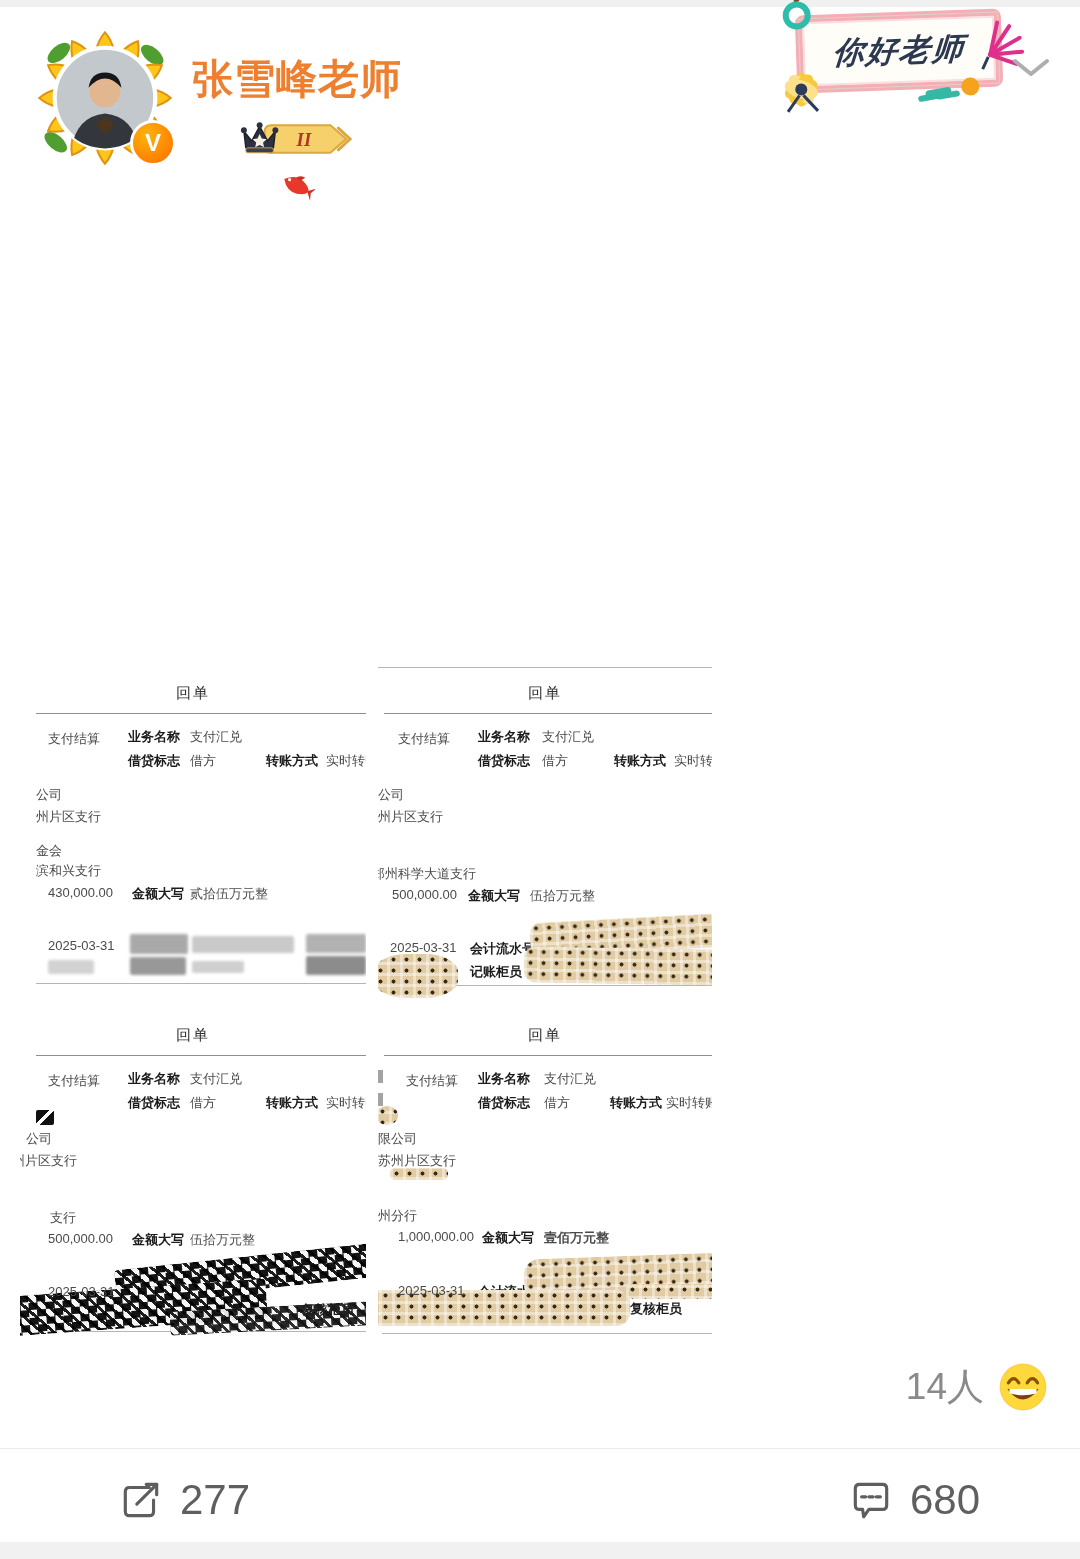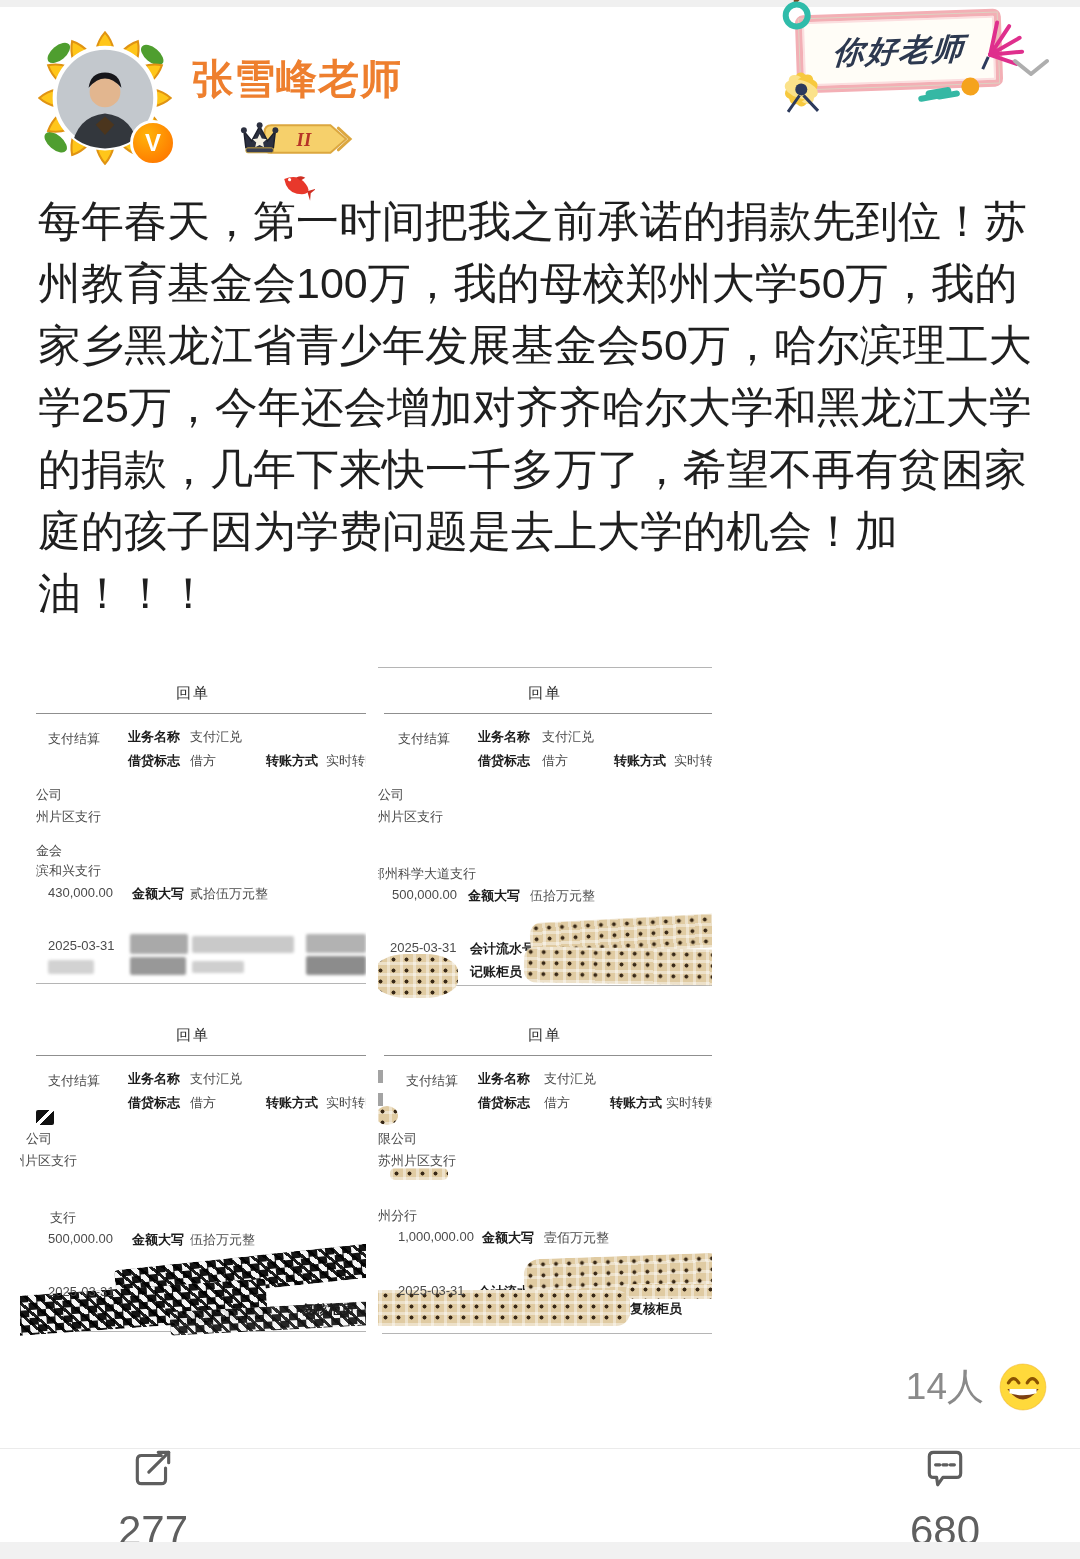--- a/index.html
+++ b/index.html
@@ -58,21 +58,21 @@
   .blackmark{position:absolute;width:18px;height:15px;z-index:3;
      background:linear-gradient(135deg,#111 42%,#fff 42% 56%,#111 56%);border-radius:2px;}
   .frag{position:absolute;width:5px;height:13px;background:#a3a3a3;z-index:2;}
 
   
   .reaction-row{position:absolute;right:32px;top:1362px;display:flex;align-items:center;gap:14px;
                 font-size:37px;color:#8a8a8a;}
   .divider{position:absolute;left:0;top:1448px;width:1080px;height:1px;background:#ebebeb;}
   .action-bar{position:absolute;left:0;top:1458px;width:1080px;height:84px;box-sizing:border-box;
               padding:0 100px 0 118px;display:flex;justify-content:space-between;align-items:center;}
-  .action{display:flex;align-items:center;gap:16px;font-size:42px;color:#5f5f5f;flex-direction:column;}
+  .action{display:flex;align-items:center;gap:16px;font-size:42px;color:#5f5f5f;}
 </style>
 </head>
 <body>
 
 <div class="page">
   <div class="topstrip"></div>
 
   <div class="avatar-wrap">
     <svg width="154" height="154" viewBox="0 0 150 150">
       <defs>
@@ -167,21 +167,20 @@
           <path d="M0 0 L26 10" fill="none"></path>
       </g>
       <path d="M8 42 L2 54" stroke="#2c3a5c" stroke-width="3"></path>
     </svg>
   </div>
 
   <svg class="chevron" width="38" height="20" viewBox="0 0 38 20">
     <polyline points="3,3 19,16 35,3" fill="none" stroke="#aeaeae" stroke-width="4" stroke-linecap="round" stroke-linejoin="round"></polyline>
   </svg>
 
-  <div class="post-text">每年春天，第一时间把我之前承诺的捐款先到位！苏州教育基金会100万，我的母校郑州大学50万，我的家乡黑龙江省青少年发展基金会50万，哈尔滨理工大学25万，今年还会增加对齐齐哈尔大学和黑龙江大学的捐款，几年下来快一千多万了，希望不再有贫困家庭的孩子因为学费问题是去上大学的机会！加油！！！</div>
 
   <div>
 
     <div class="tile t1">
       <span class="r-el r-title" style="top:26px;">回单</span>
       <div class="r-hr" style="left:16px;top:55px;"></div>
       <span class="r-el" style="left:28px;top:72px;">支付结算</span>
       <span class="r-el r-b" style="left:108px;top:70px;">业务名称</span>
       <span class="r-el" style="left:170px;top:70px;">支付汇兑</span>
       <span class="r-el r-b" style="left:108px;top:94px;">借贷标志</span>
@@ -270,21 +269,21 @@
       <span class="r-el" style="left:166px;top:94px;">借方</span>
       <span class="r-el r-b" style="left:232px;top:94px;">转账方式</span>
       <span class="r-el" style="left:288px;top:94px;">实时转账</span>
       <div class="weave" style="left:-2px;top:106px;width:22px;height:19px;border-radius:50%;"></div>
       <span class="r-el" style="left:0;top:130px;">限公司</span>
       <span class="r-el" style="left:0;top:152px;">苏州片区支行</span>
       <div class="weave" style="left:12px;top:168px;width:58px;height:12px;border-radius:5px;"></div>
       <span class="r-el" style="left:0;top:207px;">州分行</span>
       <span class="r-el" style="left:20px;top:229px;">1,000,000.00</span>
       <span class="r-el r-b" style="left:104px;top:229px;">金额大写</span>
-      <span class="r-el" style="left:166px;top:229px;">壹佰万元整</span>
+      <span class="r-el" style="left:166px;top:229px;font-weight:bold;">壹佰万元整</span>
       <span class="r-el above" style="left:20px;top:283px;">2025-03-31</span>
       <span class="r-el r-b" style="left:100px;top:283px;">会计流水</span>
       <span class="r-el r-b above" style="left:252px;top:300px;">复核柜员</span>
       <div class="weave" style="left:146px;top:256px;width:200px;height:42px;transform:rotate(-2deg);border-radius:16px;"></div>
       <div class="weave" style="left:-12px;top:290px;width:264px;height:36px;border-radius:14px;"></div>
       <div class="weave" style="left:248px;top:284px;width:98px;height:15px;border-radius:6px;"></div>
       <div class="r-hr2" style="left:4px;top:333px;"></div>
     </div>
   </div>
 

